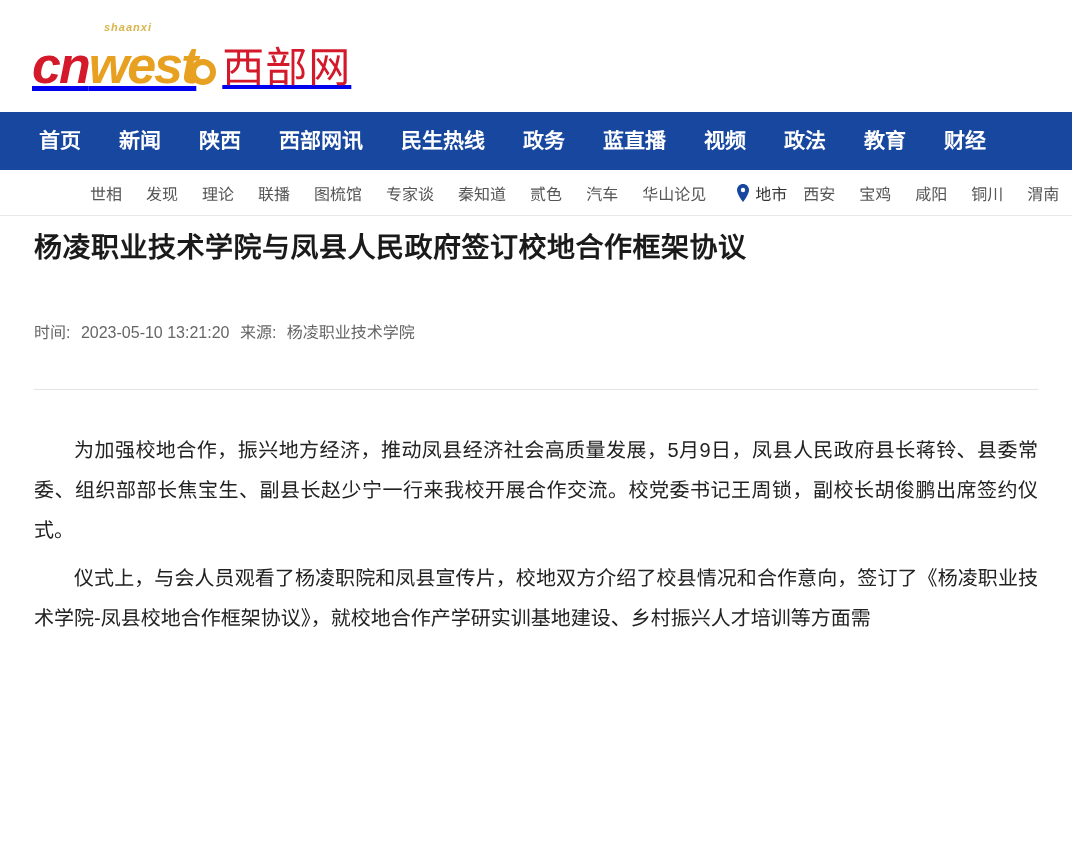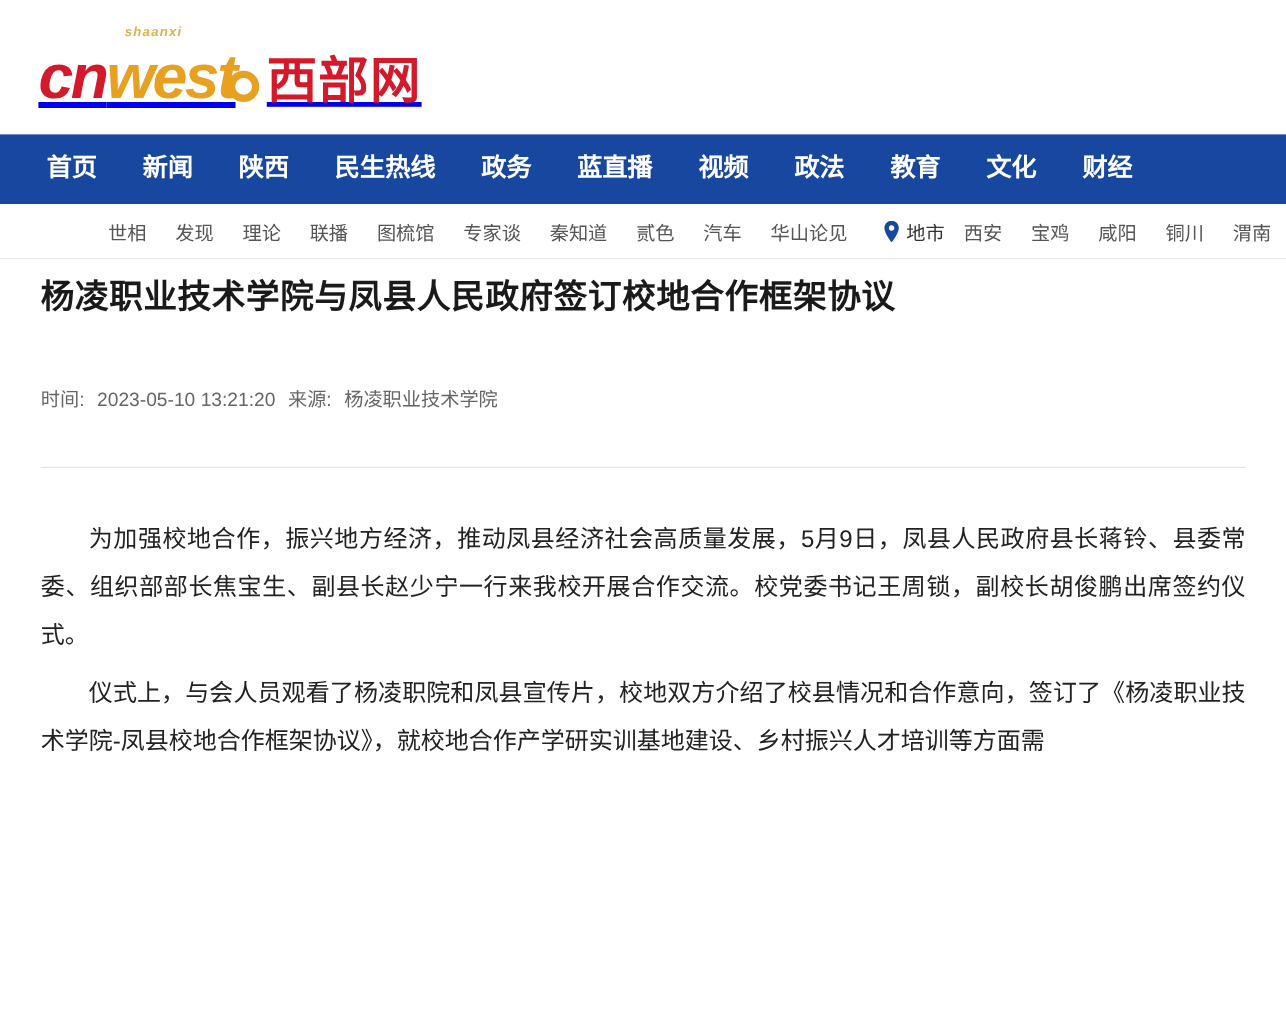--- a/index.html
+++ b/index.html
@@ -55,21 +55,21 @@
   }
   .logo-ring {
     width: 26px;
     height: 26px;
     border: 6px solid #e8a020;
     border-radius: 50%;
     margin: 0 6px 6px -6px;
   }
   .logo-cname {
     font-size: 42px;
-    font-weight: bold;
+    font-weight: normal;
     color: #d4192b;
     line-height: 1;
     margin-bottom: 2px;
     letter-spacing: 1px;
   }
 
   
   .nav-primary {
     background: #17479e;
     height: 58px;
@@ -177,27 +177,27 @@
     <span class="logo-west">west</span>
     <span class="logo-ring"></span>
     <span class="logo-cname">西部网</span>
   </a>
 </div>
 
 <nav class="nav-primary">
   <a href="#">首页</a>
   <a href="#">新闻</a>
   <a href="#">陕西</a>
+  <a href="#">西部网讯</a>
   <a href="#">民生热线</a>
   <a href="#">政务</a>
   <a href="#">蓝直播</a>
   <a href="#">视频</a>
   <a href="#">政法</a>
   <a href="#">教育</a>
-  <a href="#">文化</a>
   <a href="#">财经</a>
 </nav>
 
 <nav class="nav-secondary">
   <a href="#">世相</a>
   <a href="#">发现</a>
   <a href="#">理论</a>
   <a href="#">联播</a>
   <a href="#">图梳馆</a>
   <a href="#">专家谈</a>

